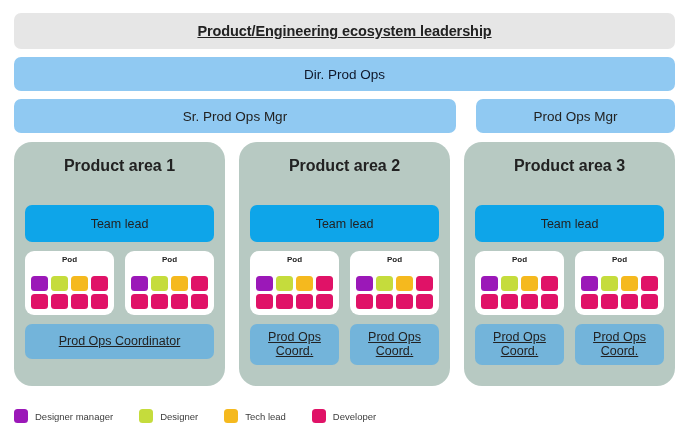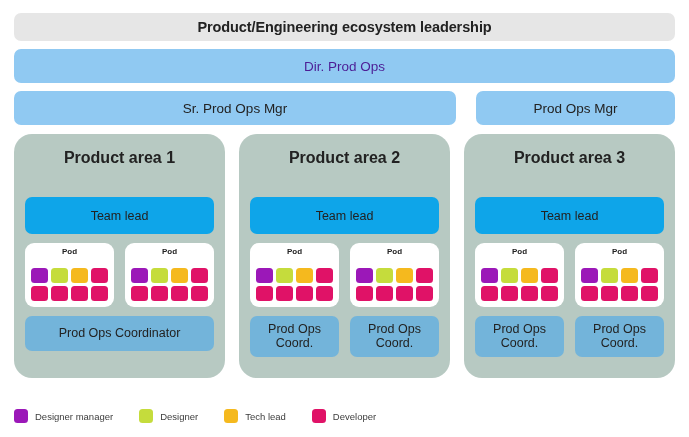--- a/index.html
+++ b/index.html
@@ -17,43 +17,44 @@
   .org-chart {
     position: relative;
     width: 689px;
     height: 437px;
     box-sizing: border-box;
     padding: 13px 14px 0 14px;
   }
 
   
   .leadership-bar {
-    height: 28px;
+    height: 36px;
     background: #e6e6e6;
     border-radius: 7px;
     display: flex;
     align-items: center;
     justify-content: center;
     font-size: 14.5px;
     font-weight: bold;
     color: #222222;
     letter-spacing: -0.1px;
+    text-decoration: underline;
   }
 
   
   .director-bar {
     margin-top: 8px;
     height: 34px;
     background: #90c9f2;
     border-radius: 7px;
     display: flex;
     align-items: center;
     justify-content: center;
     font-size: 13.5px;
-    color: #4c1d95;
+    color: #0f172a;
   }
 
   
   .manager-row {
     margin-top: 8px;
     height: 34px;
     display: flex;
     gap: 20px;
   }
   .manager-bar {
@@ -147,20 +148,21 @@
     align-items: center;
     justify-content: center;
     text-align: center;
     font-size: 12.5px;
     line-height: 1.15;
     color: #222222;
     padding: 6px 2px;
     box-sizing: border-box;
     min-height: 33px;
     white-space: pre-line;
+    text-decoration: underline;
   }
   .coord-box.wide { min-height: 35px; }
 
   
   .legend {
     position: absolute;
     left: 14px;
     top: 409px;
     display: flex;
     align-items: center;

